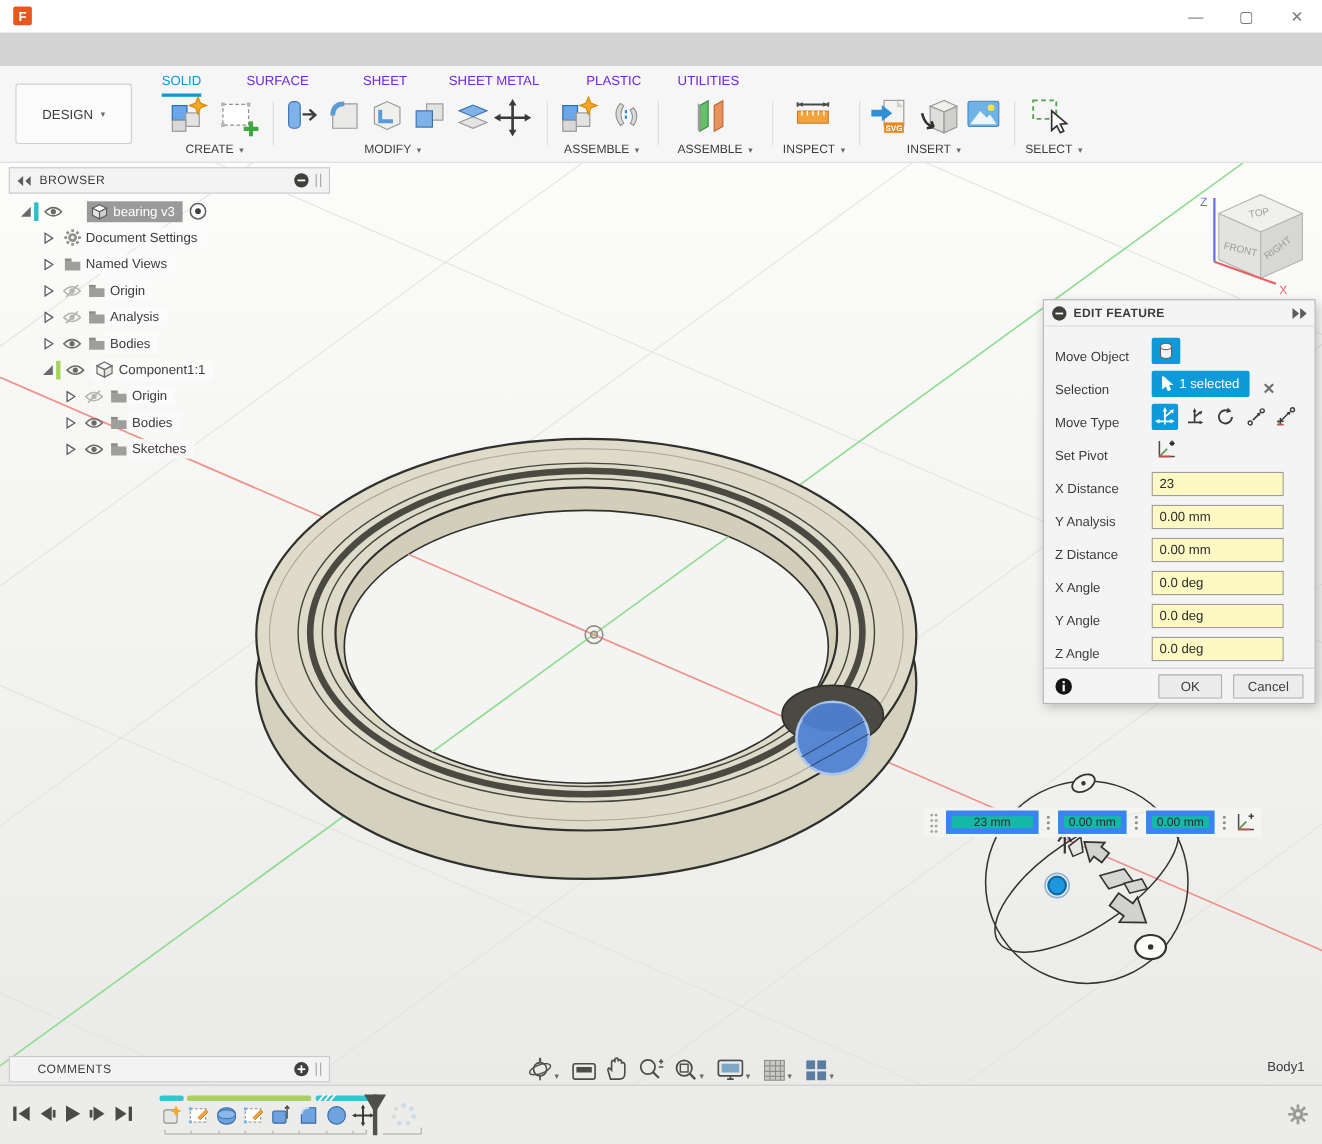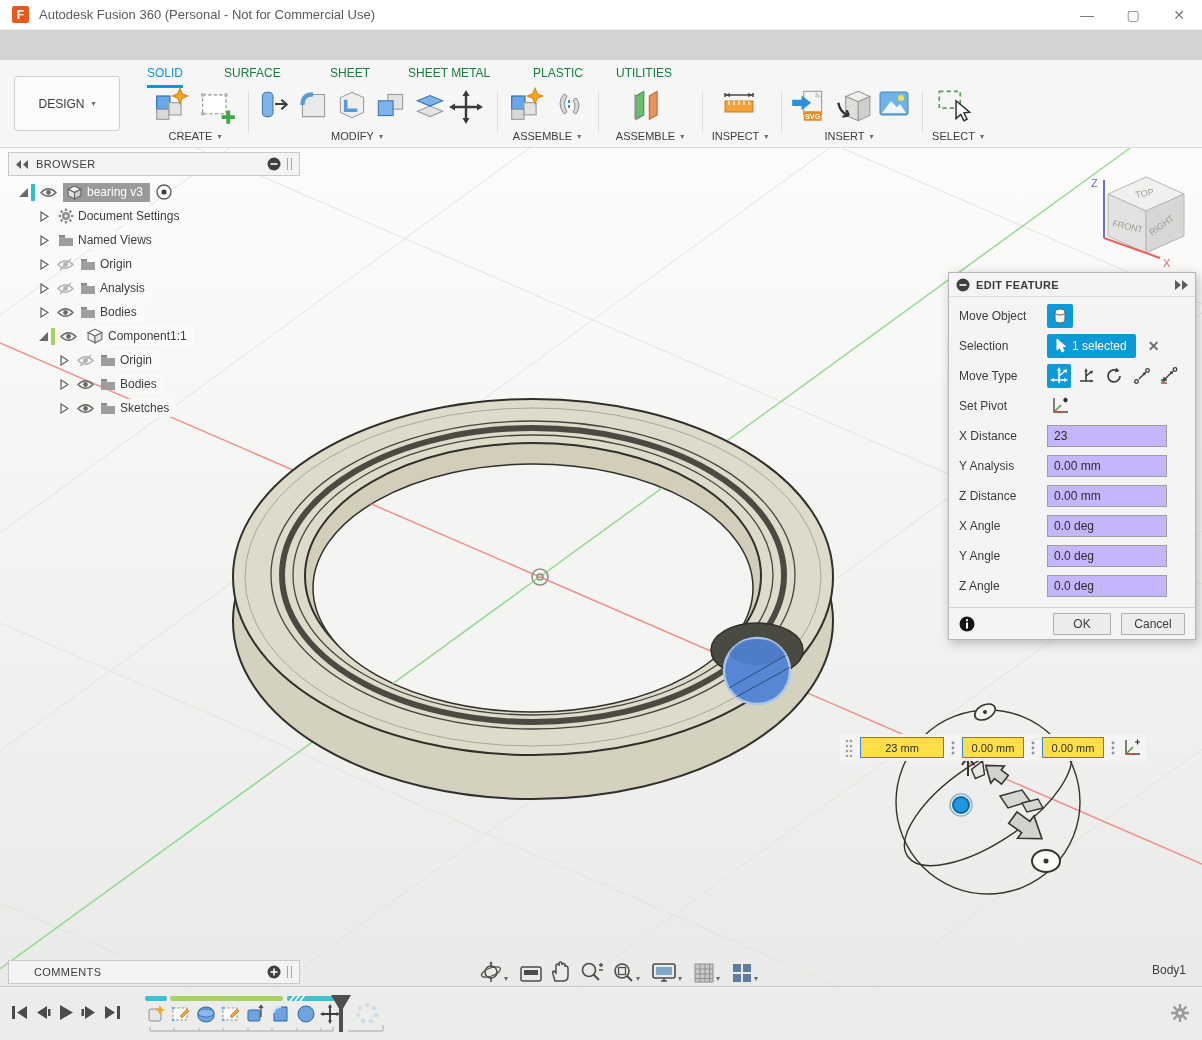--- a/index.html
+++ b/index.html
@@ -21,52 +21,52 @@
   .doctab{position:absolute;top:30px;height:30px;background:#c9c9c9;border-right:1px solid #bcbcbc;display:flex;align-items:center;font-size:12px;color:#4b4b4b;padding:0 26px 0 14px}
   .doctab .lbl{margin-left:7px;white-space:nowrap;overflow:hidden}
   .doctab .closex{position:absolute;right:9px;font-size:13px;color:#6d6d6d}
   .doctab.active{background:#f7f7f7;border-radius:7px 7px 0 0;border-right:none}
   .doctab.dim{color:#8f8f8f}
   .caret{font-size:8px;color:#6a6a6a;margin-left:2px}
 
   
   #toolbar{position:absolute;left:0;top:60px;width:1202px;height:88px;background:#f6f6f6;border-bottom:1px solid #dadada}
   #designbtn{position:absolute;left:14px;top:16px;width:106px;height:55px;background:#fbfbfb;border:1px solid #cfcfcf;border-radius:3px;display:flex;align-items:center;justify-content:center;font-size:12px;color:#3a3a3a;gap:5px}
-  .wstab{position:absolute;top:6px;font-size:12px;color:#15803d;padding-bottom:5px}
+  .wstab{position:absolute;top:6px;font-size:12px;color:#6d28d9;padding-bottom:5px}
   .wstab.active{color:#0a96d7;border-bottom:3px solid #0a96d7}
   .vsep{position:absolute;top:32px;height:40px;width:1px;background:#dcdcdc}
   .grouplabel{position:absolute;top:70px;font-size:11px;color:#3c3c3c;display:flex;align-items:center;gap:3px;transform:translateX(-50%)}
   .toolic{position:absolute;top:26px}
 
   
   .phead{position:absolute;height:24px;background:#f3f3f3;border:1px solid #c9c9c9;display:flex;align-items:center;font-size:11px;color:#3c3c3c;padding:0 7px;letter-spacing:.4px}
   .phead .sp{flex:1}
   .grip{width:5px;height:12px;margin-left:6px;border-left:1px solid #a3a3a3;border-right:1px solid #a3a3a3}
 
   
   .brow{position:absolute;left:8px;height:24px;display:flex;align-items:center;font-size:12px;color:#3c3c3c}
   .chip{display:inline-flex;align-items:center;background:rgba(250,250,250,.88);padding:2px 7px 2px 4px;gap:5px}
   .chip.rootchip{background:#9a9a9a;color:#fff}
   .accentbar{width:4px;height:17px;margin:0 5px 0 2px}
 
   
   #dialog{position:absolute;left:948px;top:272px;width:248px;background:#f4f4f4;border:1px solid #b5b5b5;box-shadow:2px 3px 10px rgba(0,0,0,.25)}
   #dhead{height:24px;display:flex;align-items:center;padding:0 7px;font-size:11px;font-weight:bold;color:#3c3c3c;border-bottom:1px solid #ddd;letter-spacing:.3px}
-  .drow{display:flex;align-items:center;height:30px;padding:0 10px;font-size:12px;color:#3c3c3c}
+  .drow{display:flex;align-items:flex-end;height:30px;padding:0 10px;font-size:12px;color:#3c3c3c}
   .dlab{width:88px;flex-shrink:0}
-  .num{width:120px;height:22px;border:1px solid #9d9d9d;background:#c4b5fd;font-size:12px;font-family:"Liberation Sans",sans-serif;padding:0 6px;color:#2d2d2d}
+  .num{width:120px;height:22px;border:1px solid #9d9d9d;background:#fef9c3;font-size:12px;font-family:"Liberation Sans",sans-serif;padding:0 6px;color:#2d2d2d}
   .mtbtn{width:26px;height:24px;display:flex;align-items:center;justify-content:center;border-radius:2px;margin-right:4px}
   .mtbtn.sel{background:#0c9bd8}
   #dfoot{height:32px;border-top:1px solid #d2d2d2;display:flex;align-items:center;padding:0 10px}
   .dbtn{height:22px;border:1px solid #aeaeae;background:#ececec;font-size:12px;color:#3c3c3c;display:flex;align-items:center;justify-content:center;border-radius:1px}
   .selchip{height:24px;background:#0c9bd8;color:#fff;font-size:12px;display:inline-flex;align-items:center;padding:0 9px;gap:5px;border-radius:2px}
 
   
   #minibar{position:absolute;left:840px;top:734px;height:27px;background:rgba(243,243,242,.95);display:flex;align-items:center;padding:0 5px;gap:7px}
-  .mini{height:21px;background:#fde047;border:1px solid #3b82f6;font-size:11px;color:#2d2d2d;display:flex;align-items:center;justify-content:center}
+  .mini{height:21px;background:#14b8a6;border:5px solid #3b82f6;font-size:11px;color:#2d2d2d;display:flex;align-items:center;justify-content:center}
 
   
   .navic{position:absolute;top:961px;height:22px;display:flex;align-items:flex-end;color:#4c4c4a}
   #timeline{position:absolute;left:0;top:986px;width:1202px;height:54px;background:#ececeb;border-top:1px solid #c9c9c8}
   #body1{position:absolute;left:1110px;top:963px;width:76px;text-align:right;font-size:12px;color:#3a3a3a}
 </style>
 </head>
 <body>
 
 <div id="app">
@@ -160,21 +160,20 @@
       <text transform="translate(1152,236) rotate(-36)" font-size="9" fill="#9c9c9a">RIGHT</text>
       <line x1="1104" y1="238" x2="1104" y2="180" stroke="#6b6bdf" stroke-width="2"></line>
       <line x1="1104" y1="238" x2="1160" y2="258" stroke="#e86060" stroke-width="2"></line>
       <text x="1091" y="187" font-size="11" fill="#6b6bdf">Z</text>
       <text x="1163" y="267" font-size="11" fill="#e86060">X</text>
     </g>
   </svg>
 
   <div id="titlebar">
     <div id="applogo">F</div>
-    <div id="apptitle">Autodesk Fusion 360 (Personal - Not for Commercial Use)</div>
     <div style="flex:1"></div>
     <div class="winbtn">—</div>
     <div class="winbtn">▢</div>
     <div class="winbtn">✕</div>
   </div>
 
   <div id="tabbar">
     <div class="tbicon" style="left:10px">
       <svg width="15" height="15" viewBox="0 0 15 15" fill="#5c5c5c">
           <rect x="0" y="0" width="4" height="4"></rect>
@@ -478,21 +477,21 @@
     <svg width="11" height="11" viewBox="0 0 11 11">
         <polygon points="1,10 10,10 10,1" fill="#6a6a6a"></polygon>
       </svg>
     <span class="accentbar" style="background:#2bc0c8"></span>
     <span class="ic">
         <svg width="17" height="11" viewBox="0 0 17 11">
           <path d="M1,5.5 Q8.5,-2 16,5.5 Q8.5,13 1,5.5 Z" fill="none" stroke="#6a6a68" stroke-width="1.4"></path>
           <circle cx="8.5" cy="5.5" r="2.4" fill="#6a6a68"></circle>
         </svg>
       </span>
-    <span class="chip rootchip" style="margin-left:6px">
+    <span class="chip rootchip" style="margin-left:22px">
       <svg width="15" height="15" viewBox="0 0 14 14">
           <polygon points="7,1 13,4 7,7 1,4" fill="#fdfdfd" stroke="#5f5f5f"></polygon>
           <polygon points="1,4 7,7 7,13 1,10" fill="#e4e4e2" stroke="#5f5f5f"></polygon>
           <polygon points="7,7 13,4 13,10 7,13" fill="#cfcfcd" stroke="#5f5f5f"></polygon>
         </svg>
       <span>bearing v3</span>
     </span>
     <span class="ic" style="margin-left:6px">
         <svg width="16" height="16" viewBox="0 0 16 16">
           <circle cx="8" cy="8" r="7" fill="#fff" stroke="#5f5f5f" stroke-width="1.4"></circle>

